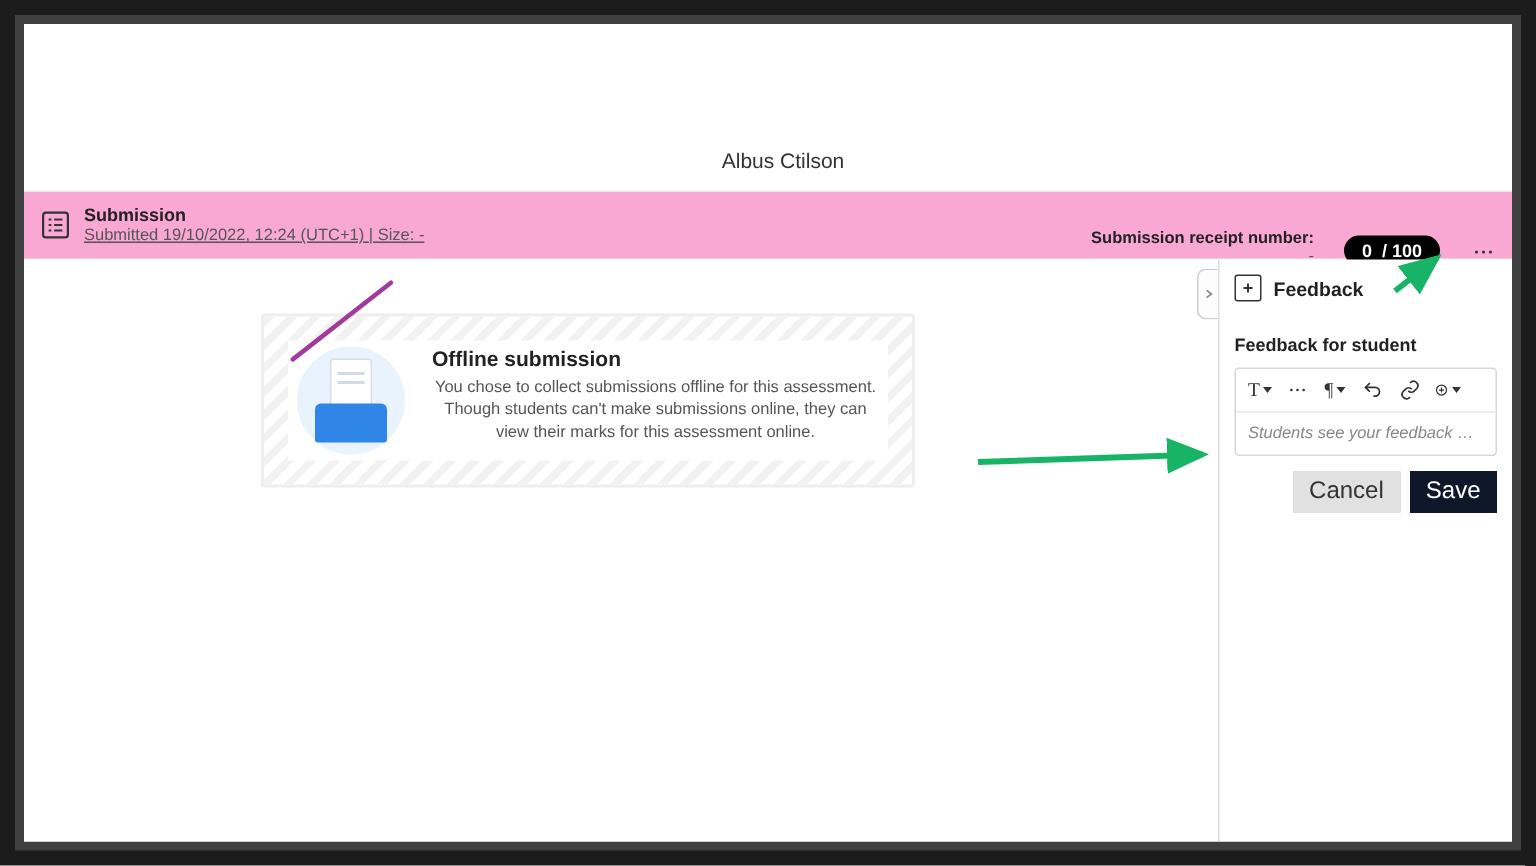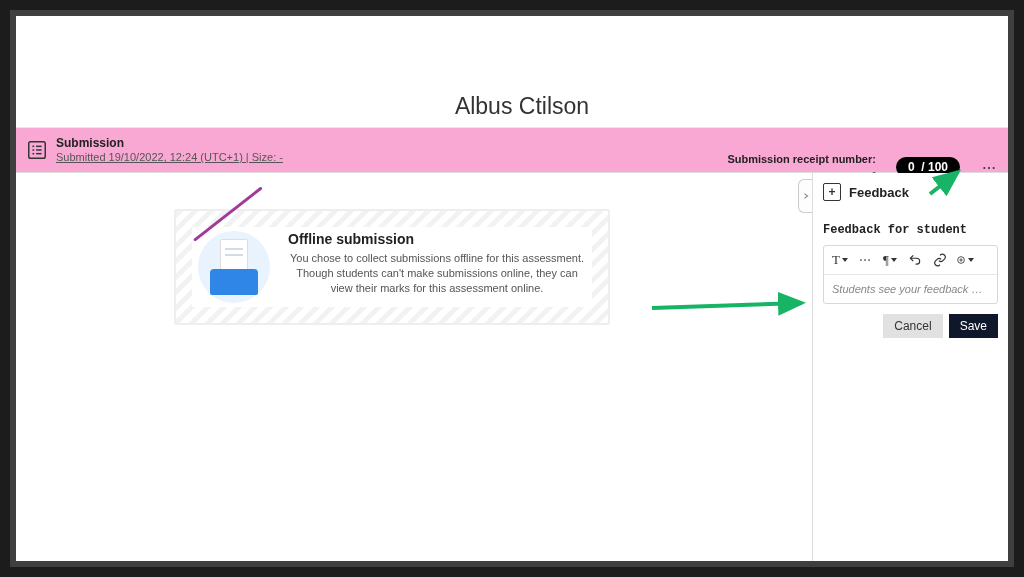--- a/index.html
+++ b/index.html
@@ -5,21 +5,21 @@
   * { box-sizing: border-box; margin: 0; padding: 0; }
   html, body { width: 1024px; height: 577px; font-family: -apple-system, BlinkMacSystemFont, "Segoe UI", Helvetica, Arial, sans-serif; }
   body { background: #1c1c1c; display: flex; align-items: center; justify-content: center; }
   .frame { width: 1004px; height: 557px; background: #3f3f3f; padding: 6px; }
   .app  { width: 100%; height: 100%; background: #fff; display: flex; flex-direction: column; position: relative; }
 
   
   .top-blank { height: 70px; background: #fff; }
 
   
-  .student-header { height: 42px; display:flex; align-items:center; justify-content:center; font-size: 23px; color:#333; font-weight:400; border-bottom:1px solid #e8e8e8;padding-left:20px; }
+  .student-header { height: 42px; display:flex; align-items:center; justify-content:center; font-size: 14px; color:#333; font-weight:400; border-bottom:1px solid #e8e8e8;padding-left:20px; }
 
   
   .sub-bar { height: 45px; background: #f9a8d4; border-bottom:1px solid #ddd; display:flex; align-items:center; padding:0 10px; }
   .sub-left { display:flex; align-items:center; gap:8px; }
   .sub-icon { width:22px; height:22px; }
   .sub-title { font-size:12px; font-weight:700; color:#222; line-height:1.2; }
   .sub-meta  { font-size:11px; color:#555; line-height:1.3;text-decoration:underline; }
   .sub-right { margin-left:auto; display:flex; align-items:flex-end; gap:20px;margin-top:30px; }
   .receipt   { font-size:11px; text-align:right; }
   .receipt .lbl { font-weight:700; color:#222; }
@@ -52,31 +52,31 @@
   .card-icon .paper::before { top:8px; }
   .card-icon .paper::after  { top:14px; }
   .card-icon .slash { position:absolute; left:-4px; top:8px; width:86px; height:3px; background:#a03a9c; transform:rotate(-38deg); transform-origin:left center; border-radius:2px; }
   .card-text h3 { font-size:14px; font-weight:700; color:#222; margin-bottom:4px; }
   .card-text p  { font-size:11px; color:#555; line-height:1.35; max-width:300px;text-align:center; }
 
   
   .fb-head { display:flex; align-items:center; gap:8px; padding:10px 10px 6px 10px; }
   .fb-head .plus { width:18px; height:18px; border:1.5px solid #333; border-radius:2px; display:flex; align-items:center; justify-content:center; font-size:12px; font-weight:700; color:#333; }
   .fb-head .title { font-size:13px; font-weight:700; color:#222; }
-  .fb-sub { font-size:12px; font-weight:700; color:#222; padding:16px 4px 8px 10px;font-family:Liberation Mono, monospace; }
+  .fb-sub { font-size:12px; font-weight:700; color:#222; padding:16px 4px 8px 10px; }
 
   .editor { margin:0 10px; border:1px solid #d7d7d7; border-radius:3px; }
   .toolbar { display:flex; align-items:center; gap:7px; padding:5px 7px; border-bottom:1px solid #e7e7e7; }
   .tbtn { width:18px; height:18px; display:flex; align-items:center; justify-content:center; color:#333; cursor:pointer; }
   .tbtn svg { width:14px; height:14px; }
   .tbtn.small-caret::after { content:""; border-left:3px solid transparent; border-right:3px solid transparent; border-top:4px solid #333; margin-left:2px; }
   .editor-body { padding:8px 8px; font-size:11px; font-style:italic; color:#888; min-height:26px; white-space:nowrap; overflow:hidden; text-overflow:ellipsis; }
 
   .actions { display:flex; justify-content:flex-end; gap:6px; padding:10px 10px 0 10px; }
-  .btn { font-size:12px; padding:5px 11px; border:none; cursor:pointer; }
+  .btn { font-size:16px; padding:5px 11px; border:none; cursor:pointer; }
   .btn-cancel { background:#e1e1e1; color:#333; }
   .btn-save   { background:#0f172a; color:#fff; }
 
   
   .arrow { position:absolute; pointer-events:none; }
   .arrow svg { overflow:visible; }
 </style>
 </head>
 <body>
 

